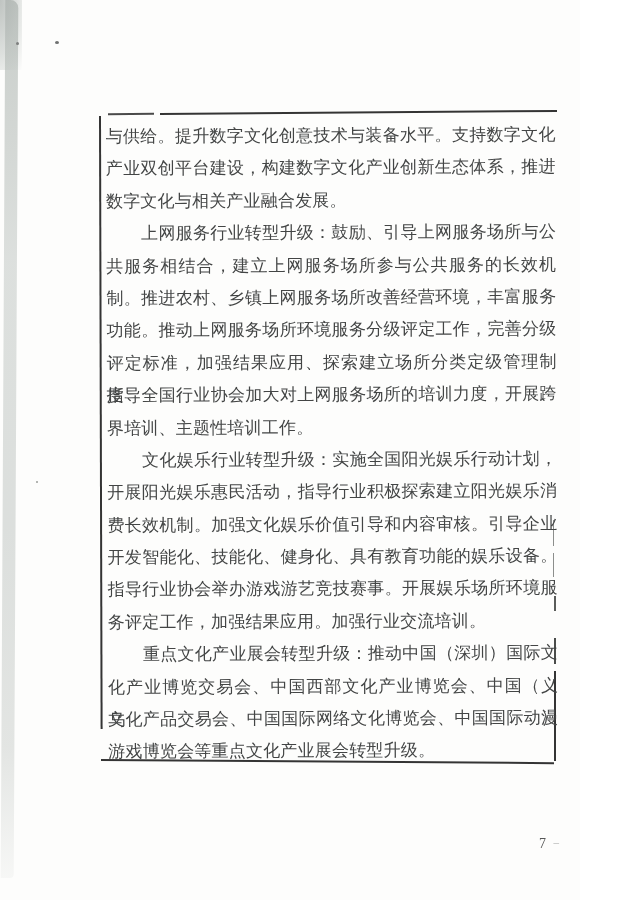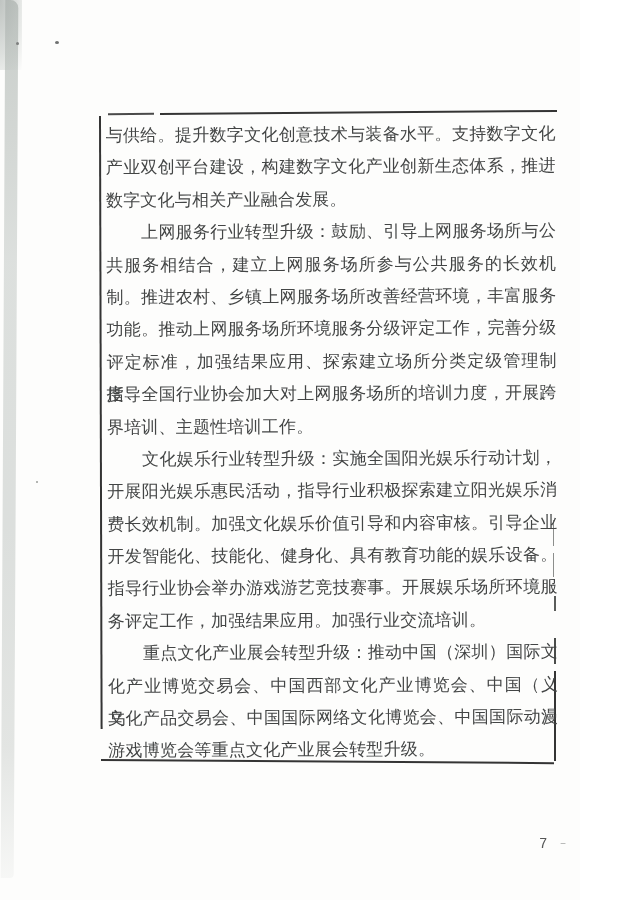--- a/index.html
+++ b/index.html
@@ -6,21 +6,21 @@
     margin: 0;
     padding: 0;
     background: #ffffff;
   }
   #page {
     position: relative;
     width: 580px;
     height: 900px;
     background: #fdfdfc;
     overflow: hidden;
-    font-family: Liberation Mono, monospace;
+    font-family: Liberation Serif, serif;
   }
   
   .scan-band {
     position: absolute;
     left: 3px;
     top: 0;
     width: 13px;
     height: 878px;
     background: linear-gradient(180deg,
       rgba(170,176,173,0.85) 0%,

